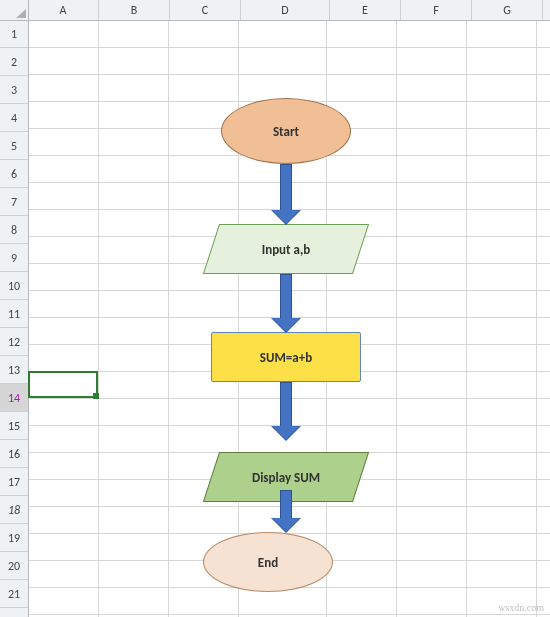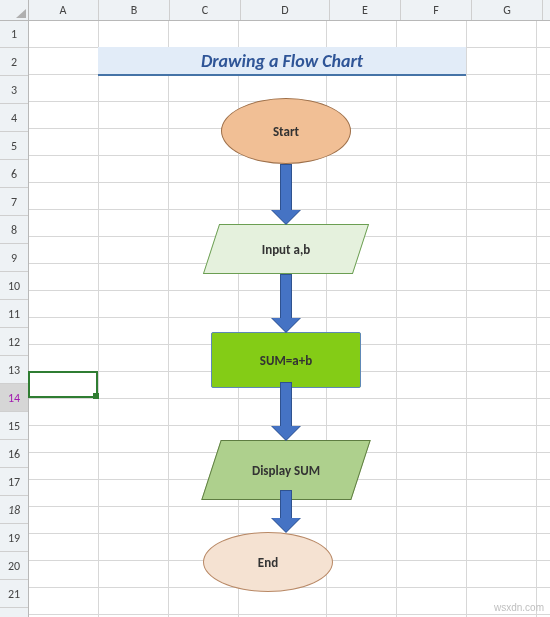--- a/index.html
+++ b/index.html
@@ -165,21 +165,21 @@
     right:-3px; bottom:-3px;
     width:6px;height:6px;
     background:#2f7d32;
   }
   .watermark{
     position:absolute;
     right:6px; bottom:4px;
     font-size:10px;
     color:#bfbfbf;
     z-index:6;
-    font-family: Liberation Sans, sans-serif;
+    font-family: Liberation Serif, serif;
   }
 </style>
 </head>
 <body>
 
 <div class="sheet">
 
   <div class="grid" id="grid">
       <div class="hline" style="top: 20px;"></div>
       <div class="hline" style="top: 47px;"></div>
@@ -242,36 +242,33 @@
       <div class="rowcell" style="height: 27px;">15</div>
       <div class="rowcell" style="height: 27px;">16</div>
       <div class="rowcell" style="height: 27px;">17</div>
       <div class="rowcell" style="height: 27px; font-style: italic;">18</div>
       <div class="rowcell" style="height: 27px;">19</div>
       <div class="rowcell" style="height: 27px;">20</div>
       <div class="rowcell" style="height: 27px;">21</div>
       <div class="rowcell" style="height: 27px;">22</div>
     </div>
 
-  <div class="title" id="title" style="top: 47px; height: 27px; left: 98px; width: 368px;">
-    <span>Drawing a Flow Chart</span>
-  </div>
 
   <div id="shapes">
       <div class="shape terminator" style="top: 98px; left: 221px; width: 130px; height: 66px; background: rgb(241, 191, 149); border: 1.5px solid rgb(157, 111, 73); border-radius: 50%;">
         <span>Start</span>
       </div>
       <div class="shape parallelogram" style="top: 224px; left: 211px; width: 150px; height: 50px;">
         <div class="skew" style="background: rgb(229, 241, 221); border: 1.5px solid rgb(107, 158, 82);"></div>
         <span class="label">Input a,b</span>
       </div>
-      <div class="shape process" style="top: 332px; left: 211px; width: 150px; height: 56px; background: #84cc16; border: 1.5px solid rgb(94, 136, 182);">
+      <div class="shape process" style="top: 332px; left: 211px; width: 150px; height: 50px; background: #fde047; border: 1.5px solid rgb(94, 136, 182);">
         <span>SUM=a+b</span>
       </div>
-      <div class="shape parallelogram" style="top: 440px; left: 211px; width: 150px; height: 60px;">
+      <div class="shape parallelogram" style="top: 452px; left: 211px; width: 150px; height: 50px;">
         <div class="skew" style="background: rgb(174, 208, 141); border: 1.5px solid rgb(94, 125, 65);"></div>
         <span class="label">Display SUM</span>
       </div>
       <div class="shape terminator" style="top: 532px; left: 203px; width: 130px; height: 60px; background: rgb(245, 226, 210); border: 1.5px solid rgb(184, 136, 101); border-radius: 50%;">
         <span>End</span>
       </div>
       <div class="arrow" style="left: 271px; width: 30px; top: 164px; height: 60px;">
         <div class="headborder"></div>
         <div class="shaft" style="height: 47px;"></div>
         <div class="head"></div>

